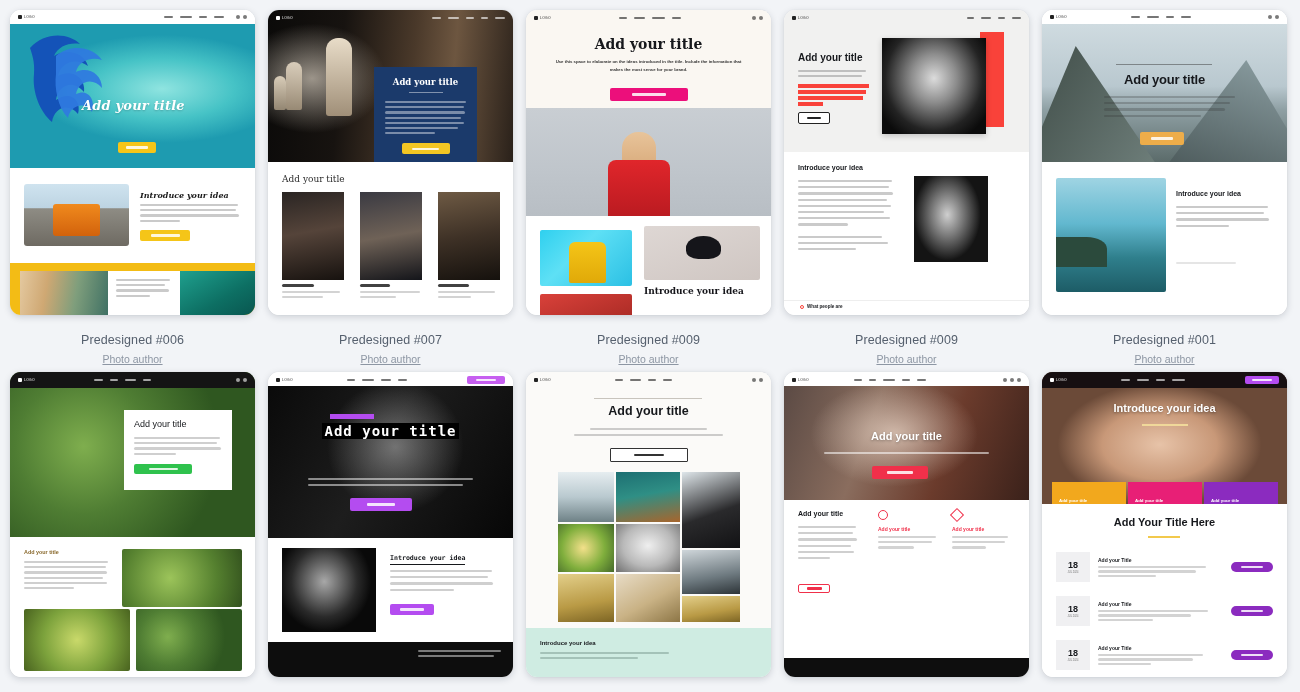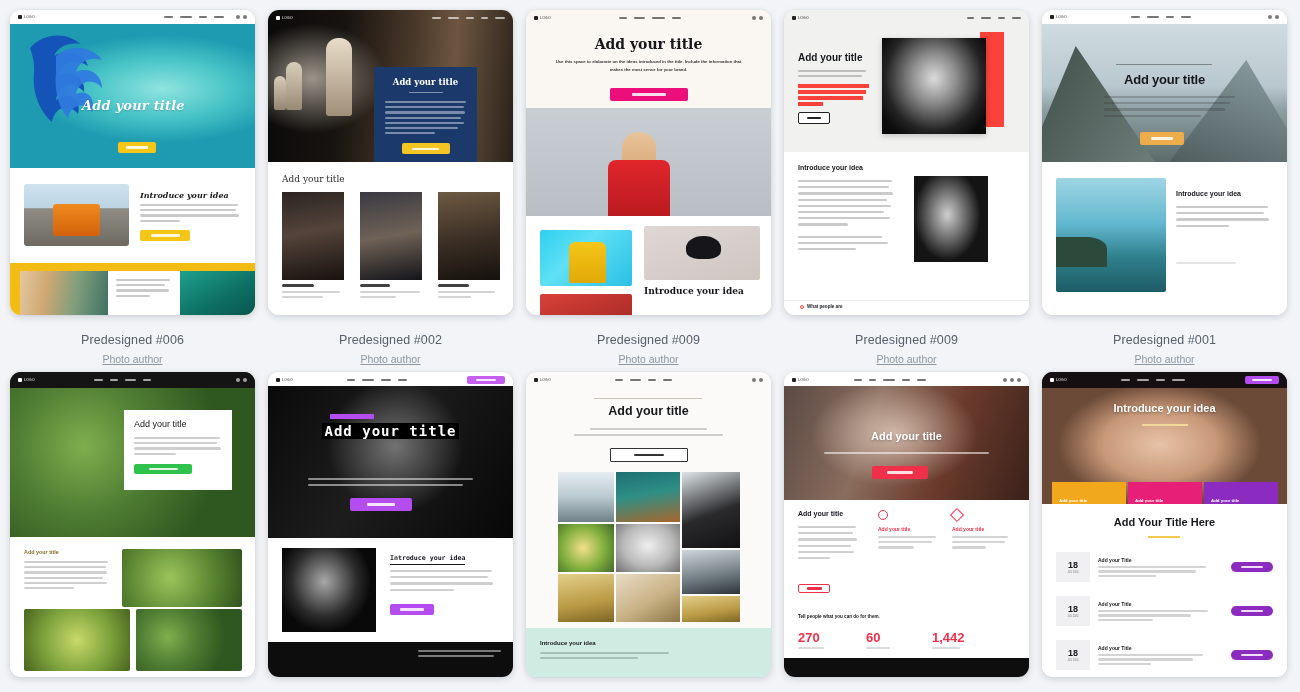--- a/index.html
+++ b/index.html
@@ -218,21 +218,21 @@
               <div class="tline" style="color:#555;width:58%;margin-top:3px"></div>
           </div>
           <div style="position:absolute;left:170px;top:122px;width:62px">
             <div class="tline" style="color:#111;opacity:.8;width:50%;height:3px"></div>
             <div class="tline" style="color:#555;width:92%;margin-top:4px"></div>
               <div class="tline" style="color:#555;width:54%;margin-top:3px"></div>
           </div>
         </div>
       </div>
       <div class="caption">
-        <div class="cap-title">Predesigned #002</div>
+        <div class="cap-title">Predesigned #007</div>
         <a class="cap-author">Photo author</a>
       </div>
     </div>
 
     <div class="cell">
       <div class="thumb">
         <div class="shot" style="top:0;height:98px;background:#faf7f2;">
           <div class="navbar" style="color:#222">
             <span class="logo">
               <span class="mark" style="background:#222"></span>
@@ -606,37 +606,20 @@
               <div class="tline" style="width:60%;margin-top:3px"></div>
           </div>
           <div style="position:absolute;left:168px;top:10px;width:10px;height:10px;border:1px solid #f0304a;transform:rotate(45deg)"></div>
           <div style="position:absolute;left:168px;top:26px;font-size:5px;font-weight:700;color:#f0304a">Add your title</div>
           <div style="position:absolute;left:168px;top:36px;width:60px;color:#555">
             <div class="tline" style="width:94%"></div>
               <div class="tline" style="width:88%;margin-top:3px"></div>
               <div class="tline" style="width:56%;margin-top:3px"></div>
           </div>
         </div>
-        <div class="shot" style="top:238px;height:48px;background:#fff;">
-          <div style="position:absolute;left:14px;top:4px;font-size:4.6px;font-weight:700;color:#16181c">Tell people what you can do for them.</div>
-          <div style="position:absolute;left:14px;top:20px;display:flex;gap:42px">
-            <div>
-              <div style="font-size:13px;font-weight:700;color:#f0304a">270</div>
-              <div class="tline" style="width:26px;color:#777;margin-top:2px"></div>
-            </div>
-            <div>
-              <div style="font-size:13px;font-weight:700;color:#f0304a">60</div>
-              <div class="tline" style="width:24px;color:#777;margin-top:2px"></div>
-            </div>
-            <div>
-              <div style="font-size:13px;font-weight:700;color:#f0304a">1,442</div>
-              <div class="tline" style="width:28px;color:#777;margin-top:2px"></div>
-            </div>
-          </div>
-        </div>
         <div class="shot" style="top:286px;height:19px;background:#0e0e0e;"></div>
       </div>
     </div>
 
     <div class="cell">
       <div class="thumb">
         <div class="shot" style="top:0;height:132px;">
           <div class="ph img-hands" style="inset:0;height:132px"></div>
           <div class="navbar" style="color:#fff;background:rgba(15,10,14,.92);position:absolute;top:0;left:0;right:0">
             <span class="logo">

